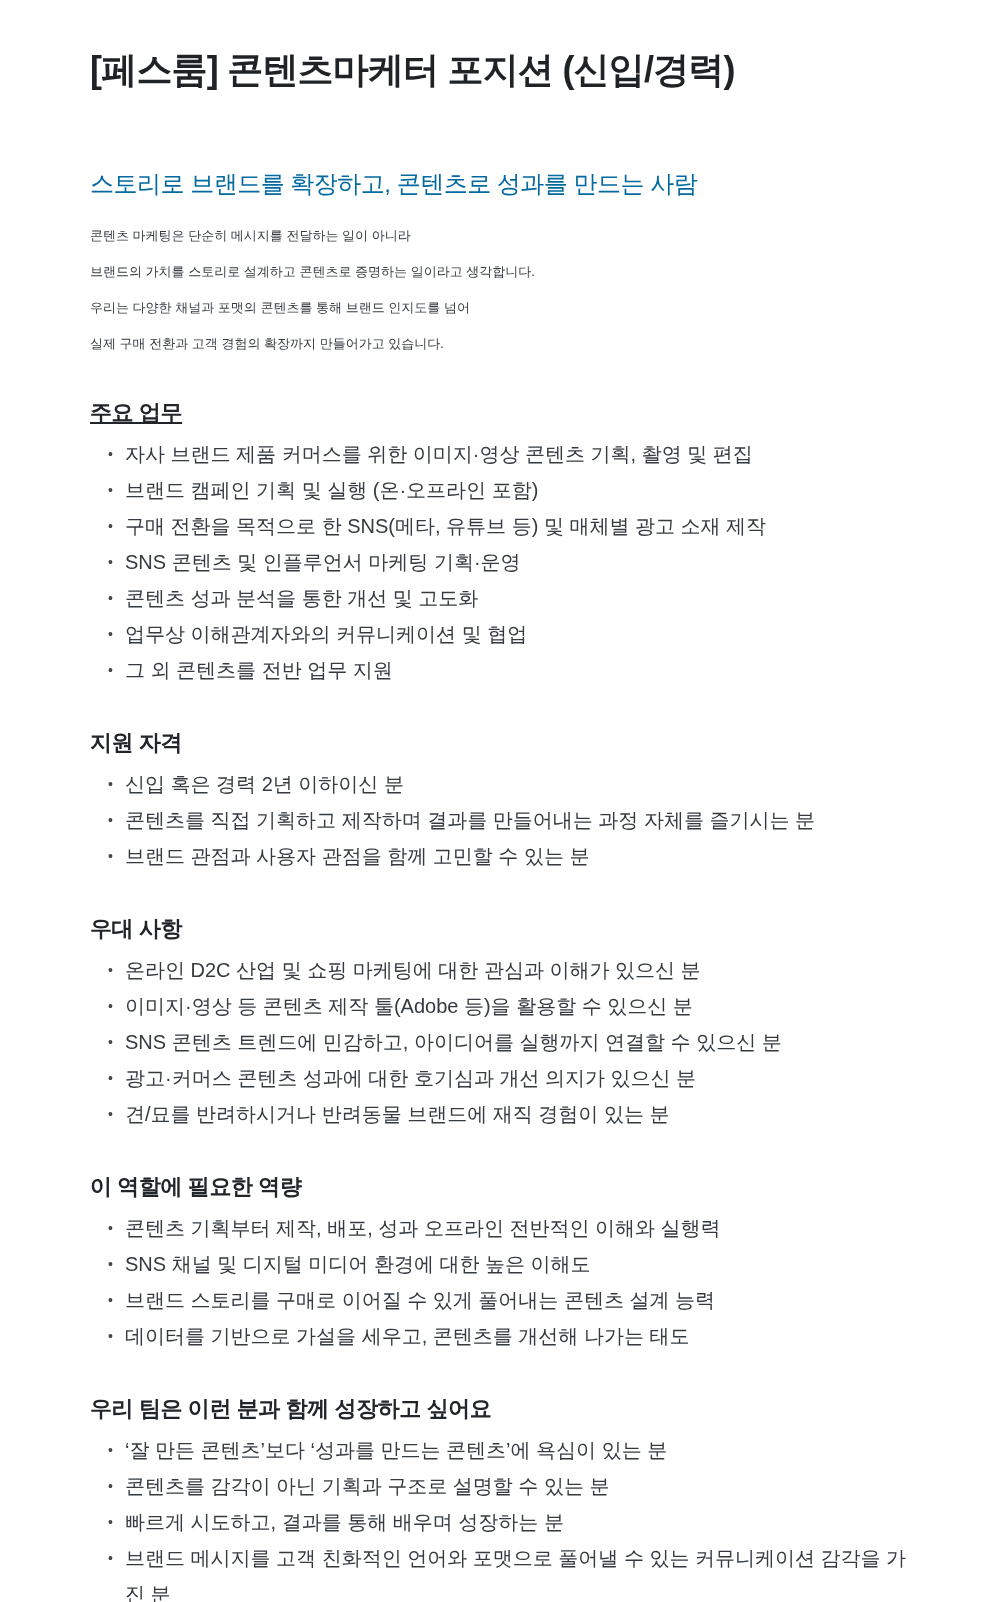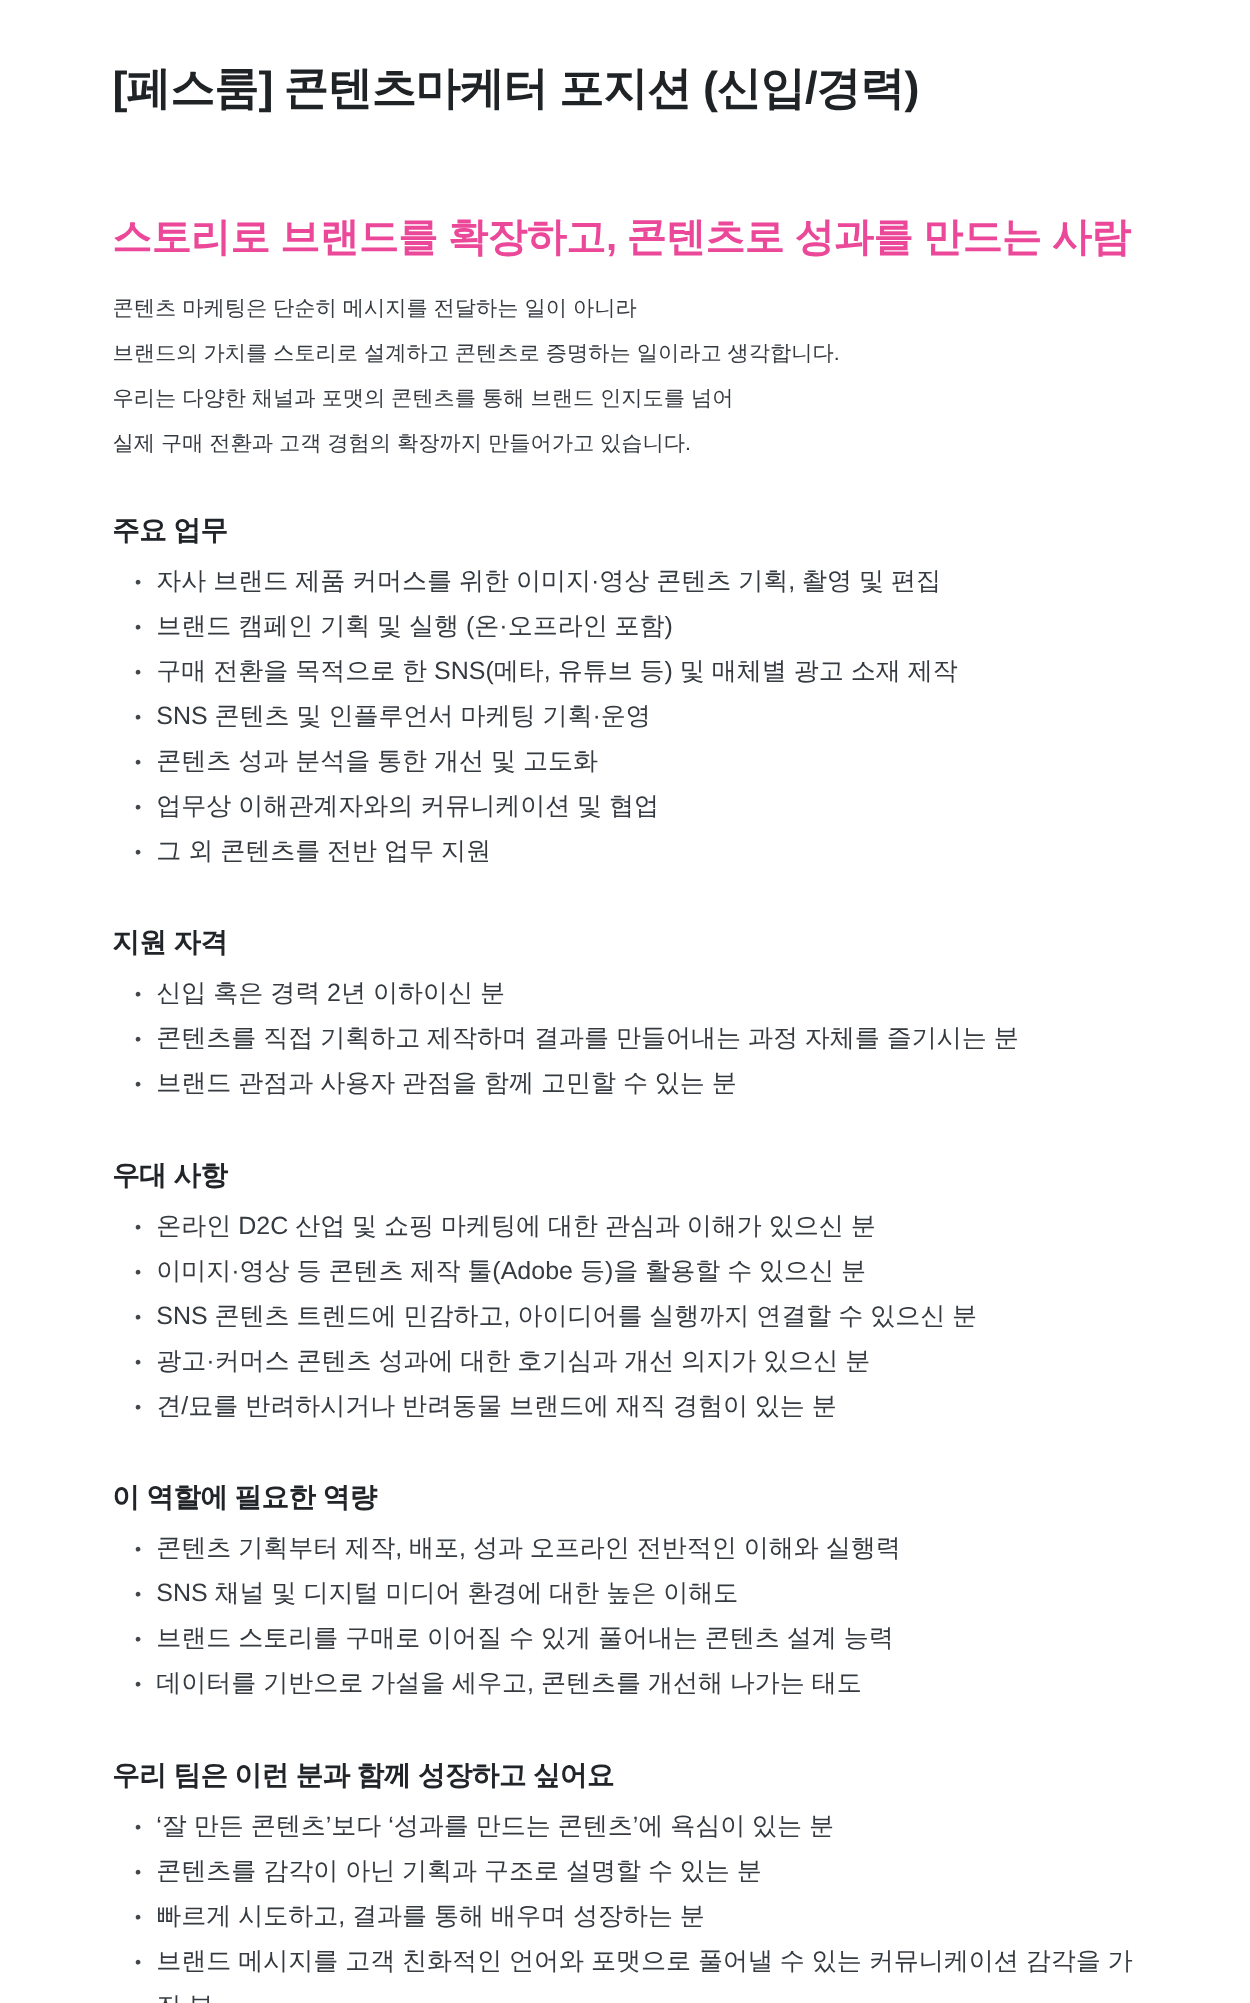--- a/index.html
+++ b/index.html
@@ -19,47 +19,48 @@
   .doc-title {
     margin: 0;
     font-size: 36px;
     line-height: 1.3;
     font-weight: 700;
     color: #1f2326;
     letter-spacing: -0.8px;
   }
   .intro-heading {
     margin: 74px 0 0 0;
-    font-size: 32px;
+    font-size: 24px;
     line-height: 1.35;
-    font-weight: 700;
-    color: #ec4899;
+    font-weight: 400;
+    color: #0369a1;
     letter-spacing: -0.5px;
   }
   .intro-para {
     margin: 18px 0 0 0;
   }
   .para-line {
-    font-size: 17px;
+    font-size: 13px;
     line-height: 36px;
     color: #343a40;
   }
   .section {
     margin: 0;
   }
   .section-heading {
     margin: 40px 0 8px 0;
     font-size: 22px;
     line-height: 30px;
     font-weight: 700;
     color: #212529;
     letter-spacing: -0.4px;
   }
   .section:first-of-type .section-heading {
     margin-top: 36px;
+    text-decoration: underline;
   }
   .bullet-list {
     list-style: none;
     margin: 0;
     padding: 0;
   }
   .bullet-list li {
     position: relative;
     padding-left: 35px;
     font-size: 20px;

